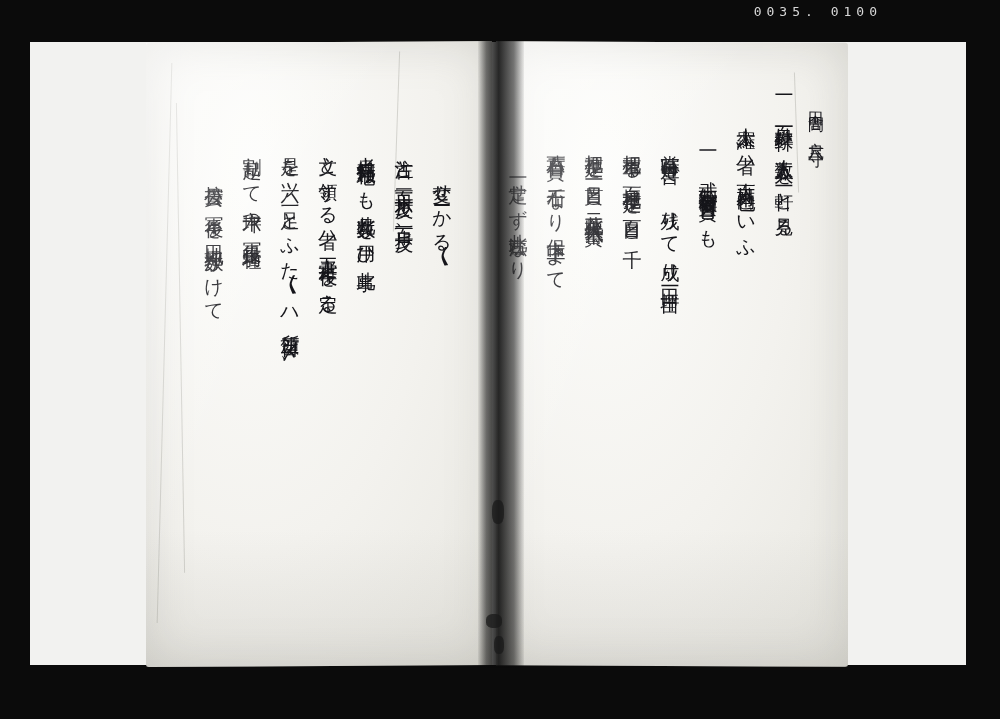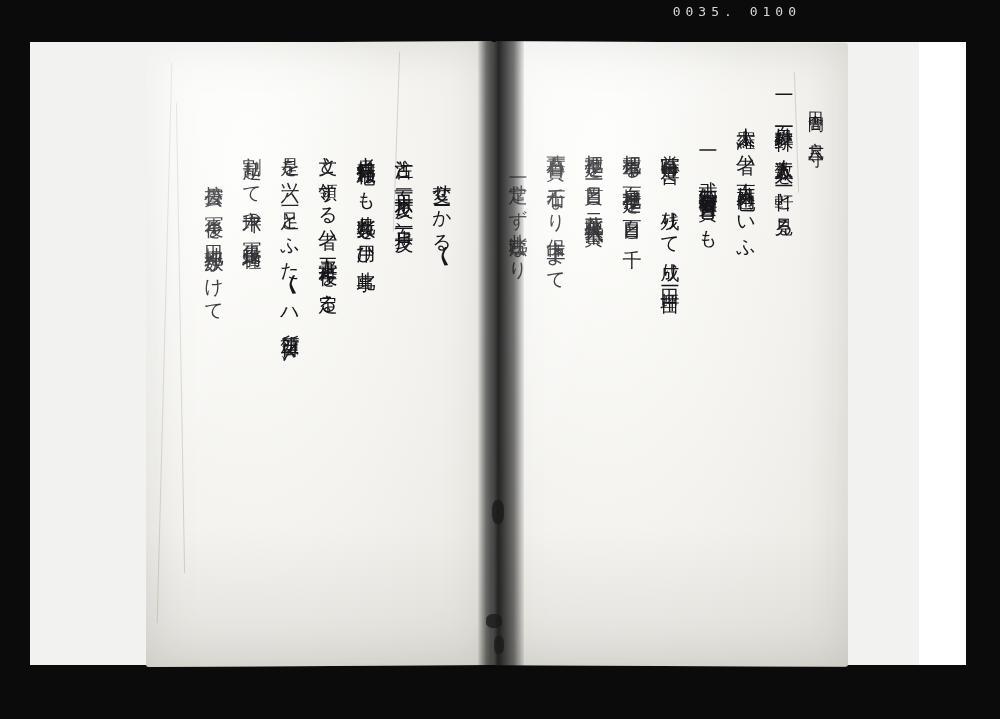--- a/index.html
+++ b/index.html
@@ -10,21 +10,21 @@
   body {
     width: 1000px;
     height: 719px;
     overflow: hidden;
     font-family: "DejaVu Sans", sans-serif;
   }
 
   
   #photo {
     position: relative;
-    width: 919px;
+    width: 1000px;
     height: 719px;
     background: #f2f2f0;
   }
 
   
   .blackband {
     position: absolute;
     background: #0b0b0b;
   }
   #band-top        { left: 0;   top: 0;    width: 1000px; height: 30px; }

